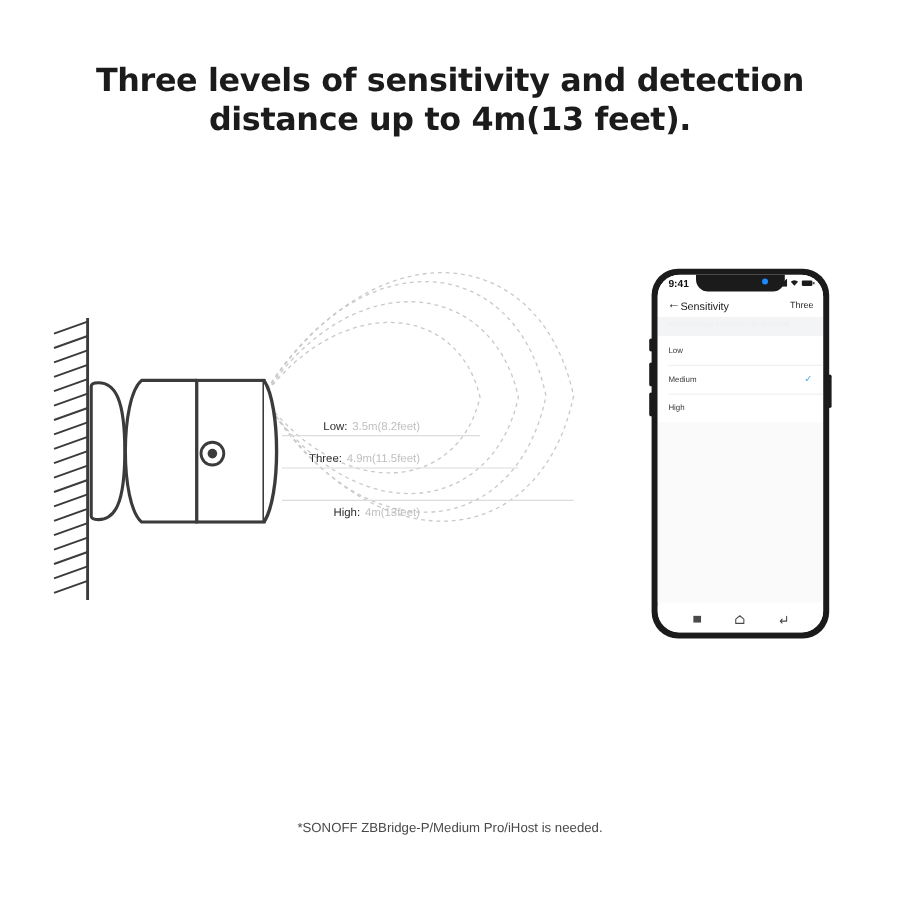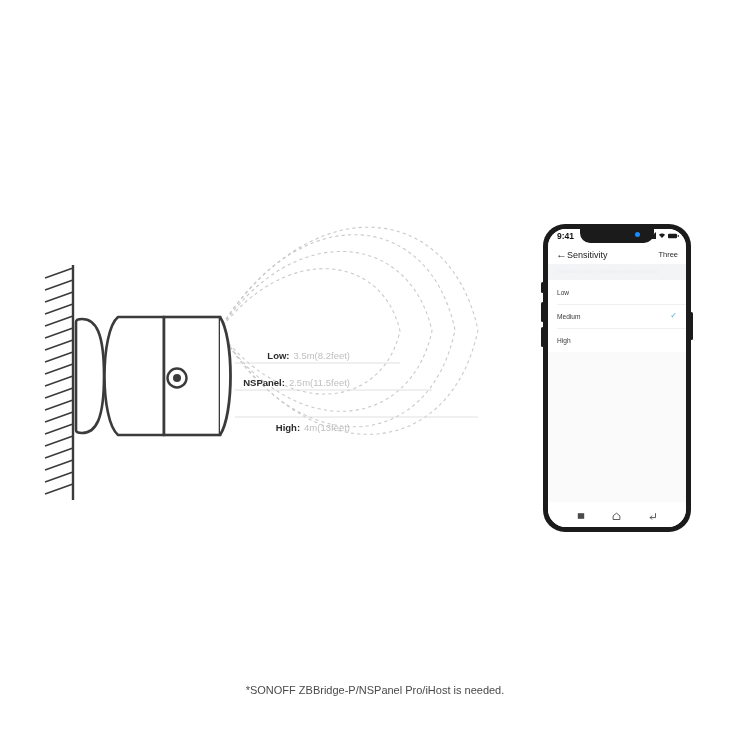--- a/index.html
+++ b/index.html
@@ -49,21 +49,21 @@
 
   
   .range-label {
     position: absolute;
     white-space: nowrap;
     font-size: 9.5px;
     line-height: 12px;
     text-align: right;
   }
   .range-label .rl-name {
-    font-weight: bold;
+    font-weight: normal;
     color: #2a2a2a;
   }
   .range-label .rl-value {
     color: #bfbfbf;
     margin-left: 4px;
   }
   #range-label-low    { left: 190px; top: 350px; width: 160px; }
   #range-label-medium { left: 190px; top: 377px; width: 160px; }
   #range-label-high   { left: 190px; top: 422px; width: 160px; }
 
@@ -239,20 +239,24 @@
     align-items: center;
     justify-content: space-around;
     padding: 0 16px;
   }
 </style>
 </head>
 <body>
 
 <div id="page">
 
+  <div id="title-block">
+    <span class="title-line">Three levels of sensitivity and detection</span>
+    <span class="title-line">distance up to 4m(13 feet).</span>
+  </div>
 
   <svg id="illustration" viewBox="0 0 750 750">
 
     <g stroke="#3b3b3b" stroke-width="1.6">
       <line x1="45" y1="278" x2="73" y2="268"></line>
       <line x1="45" y1="290" x2="73" y2="280"></line>
       <line x1="45" y1="302" x2="73" y2="292"></line>
       <line x1="45" y1="314" x2="73" y2="304"></line>
       <line x1="45" y1="326" x2="73" y2="316"></line>
       <line x1="45" y1="338" x2="73" y2="328"></line>
@@ -297,21 +301,21 @@
     <g>
       <circle cx="177" cy="378" r="9.5" fill="#ffffff" stroke="#3b3b3b" stroke-width="2.4"></circle>
       <circle cx="177" cy="378" r="4" fill="#3b3b3b"></circle>
     </g>
   </svg>
 
   <div class="range-label" id="range-label-low">
     <span class="rl-name">Low:</span><span class="rl-value">3.5m(8.2feet)</span>
   </div>
   <div class="range-label" id="range-label-medium">
-    <span class="rl-name">NSPanel:</span><span class="rl-value">2.5m(11.5feet)</span>
+    <span class="rl-name">Three:</span><span class="rl-value">4.9m(11.5feet)</span>
   </div>
   <div class="range-label" id="range-label-high">
     <span class="rl-name">High:</span><span class="rl-value">4m(13feet)</span>
   </div>
 
   <div id="phone">
     <div id="phone-frame"></div>
 
     <div class="phone-btn" id="phone-btn-mute"></div>
     <div class="phone-btn" id="phone-btn-volup"></div>
@@ -377,15 +381,15 @@
           <path d="M6 1.5 L10.5 5.2 L10.5 10 L1.5 10 L1.5 5.2 Z" fill="none" stroke="#4a4a4a" stroke-width="1.2" stroke-linejoin="round"></path>
         </svg>
         <svg width="9" height="9" viewBox="0 0 12 12">
           <path d="M10 2.2 L10 7.5 L3 7.5 M5 5.2 L3 7.5 L5 9.6" fill="none" stroke="#4a4a4a" stroke-width="1.2" stroke-linejoin="round" stroke-linecap="round"></path>
         </svg>
       </div>
 
     </div>
   </div>
 
-  <div id="footnote">*SONOFF ZBBridge-P/NSPanel Pro/iHost is needed.</div>
+  <div id="footnote">*SONOFF ZBBridge-P/Medium Pro/iHost is needed.</div>
 
 </div>
 
 </body></html>

